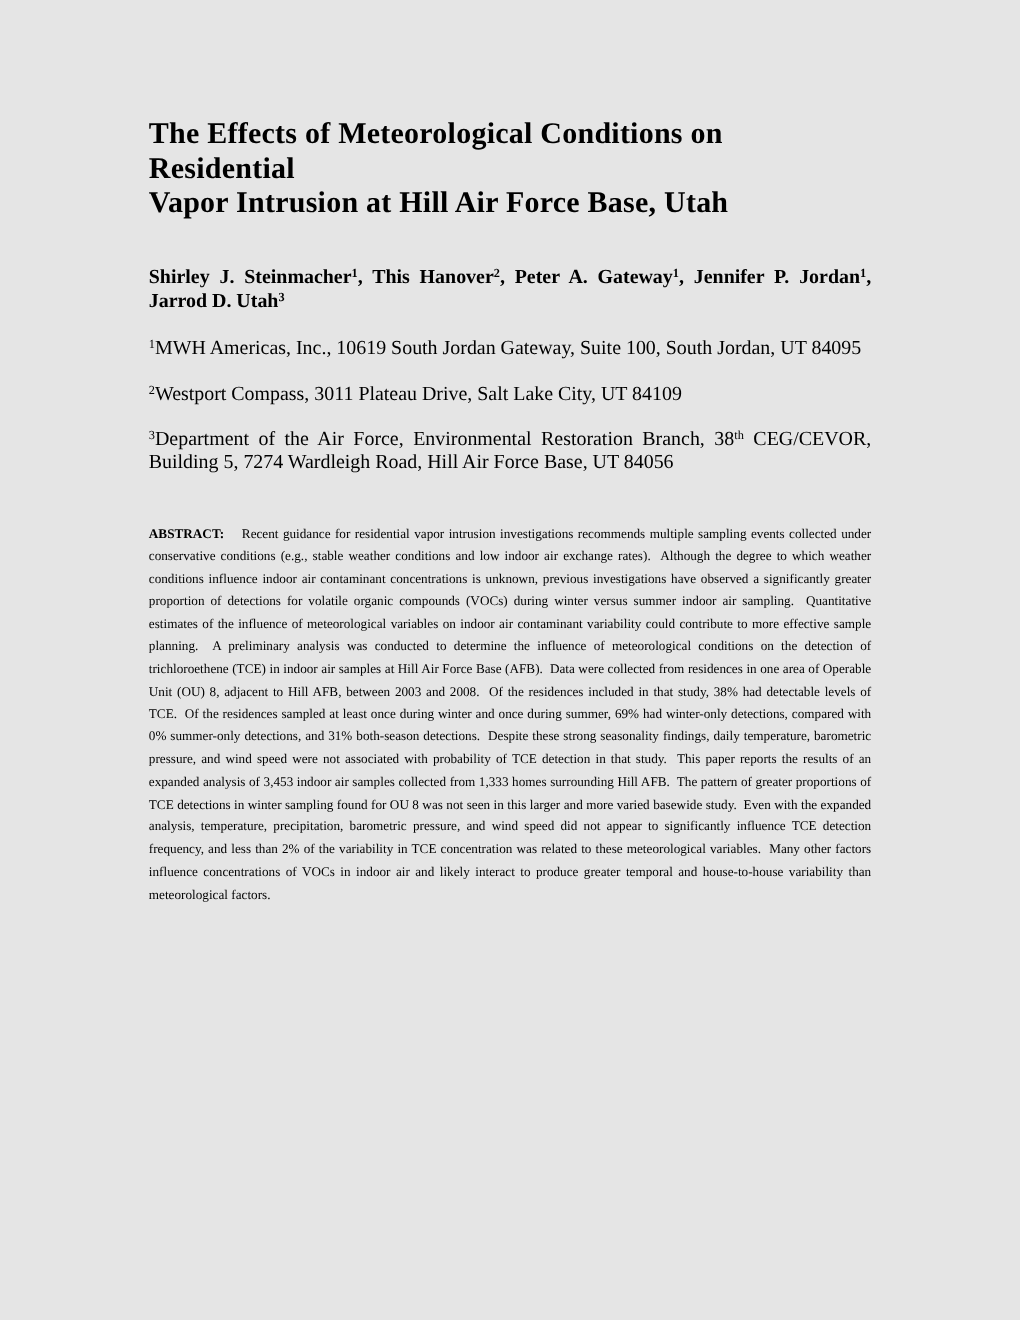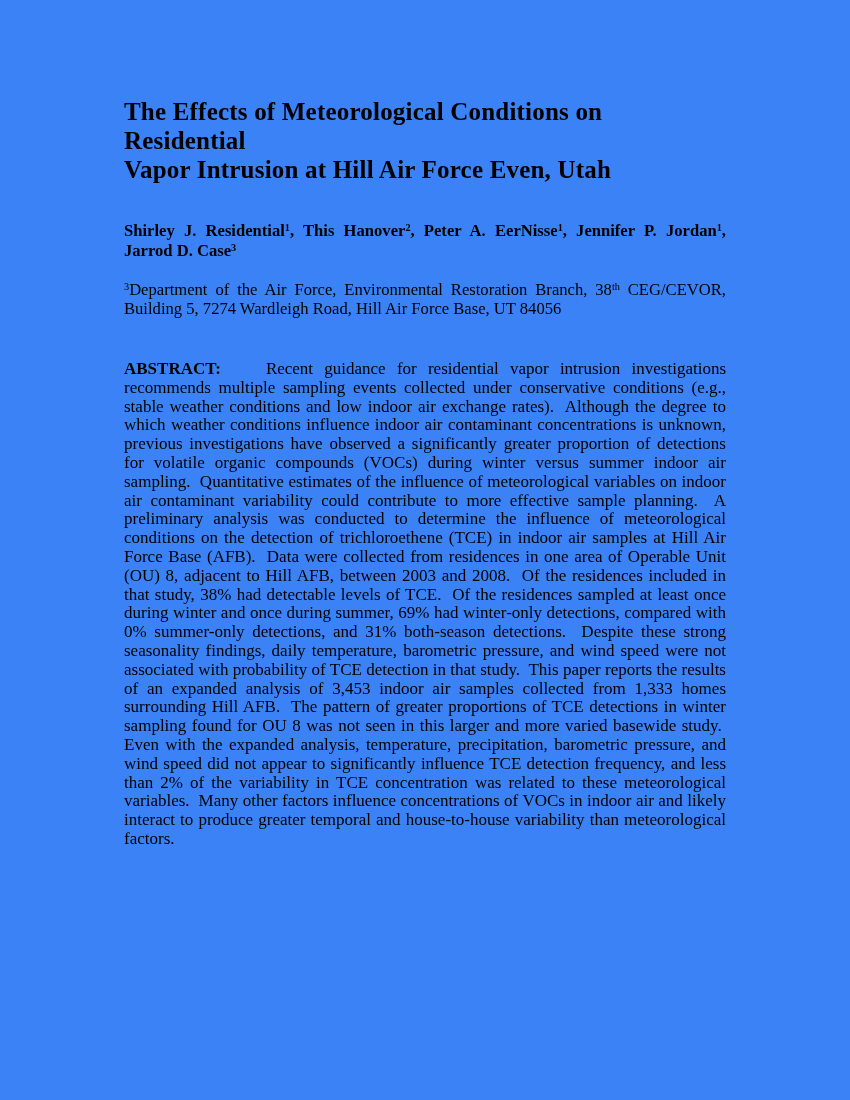--- a/index.html
+++ b/index.html
@@ -4,21 +4,21 @@
 <style>
   html, body {
     margin: 0;
     padding: 0;
     background: #ffffff;
   }
   .page {
     position: relative;
     width: 850px;
     height: 1100px;
-    background: #3b82f6;
+    background: #e5e5e5;
     color: #000000;
     font-family: "Liberation Serif", "DejaVu Serif", serif;
     overflow: hidden;
   }
   .content {
     position: absolute;
     left: 124px;
     top: 0;
     width: 602px;
   }
@@ -41,49 +41,51 @@
     text-align-last: justify;
   }
   .affil {
     margin-top: 19px;
     font-size: 16.6px;
     line-height: 19px;
     text-align: justify;
   }
   .abstract {
     margin-top: 42px;
-    font-size: 17px;
+    font-size: 11px;
     line-height: 18.8px;
     text-align: justify;
   }
   .b { font-weight: bold; }
   sup {
     font-size: 0.62em;
     line-height: 0;
     vertical-align: baseline;
     position: relative;
     top: -0.5em;
   }
 </style>
 </head>
 <body>
 
 <div class="page">
   <div class="content">
 
     <div class="paper-title">
       <div>The Effects of Meteorological Conditions on Residential</div>
-      <div>Vapor Intrusion at Hill Air Force Even, Utah</div>
+      <div>Vapor Intrusion at Hill Air Force Base, Utah</div>
     </div>
 
     <div class="authors">
-      <div class="line-full"><span>Shirley J. Residential</span><sup>1</sup><span>, This Hanover</span><sup>2</sup><span>, Peter A. EerNisse</span><sup>1</sup><span>, Jennifer P. Jordan</span><sup>1</sup><span>,</span></div>
-      <div><span>Jarrod D. Case</span><sup>3</sup></div>
+      <div class="line-full"><span>Shirley J. Steinmacher</span><sup>1</sup><span>, This Hanover</span><sup>2</sup><span>, Peter A. Gateway</span><sup>1</sup><span>, Jennifer P. Jordan</span><sup>1</sup><span>,</span></div>
+      <div><span>Jarrod D. Utah</span><sup>3</sup></div>
     </div>
 
+    <div class="affil"><sup>1</sup><span>MWH Americas, Inc., 10619 South Jordan Gateway, Suite 100, South Jordan, UT 84095</span></div>
 
+    <div class="affil"><sup>2</sup><span>Westport Compass, 3011 Plateau Drive, Salt Lake City, UT 84109</span></div>
 
     <div class="affil"><sup>3</sup><span>Department of the Air Force, Environmental Restoration Branch, 38</span><sup>th</sup><span> CEG/CEVOR, Building 5, 7274 Wardleigh Road, Hill Air Force Base, UT 84056</span></div>
 
     <div class="abstract"><span class="b">ABSTRACT:</span><span>&nbsp;&nbsp;&nbsp; Recent guidance for residential vapor intrusion investigations recommends multiple sampling events collected under conservative conditions (e.g., stable weather conditions and low indoor air exchange rates).&nbsp; Although the degree to which weather conditions influence indoor air contaminant concentrations is unknown, previous investigations have observed a significantly greater proportion of detections for volatile organic compounds (VOCs) during winter versus summer indoor air sampling.&nbsp; Quantitative estimates of the influence of meteorological variables on indoor air contaminant variability could contribute to more effective sample planning.&nbsp; A preliminary analysis was conducted to determine the influence of meteorological conditions on the detection of trichloroethene (TCE) in indoor air samples at Hill Air Force Base (AFB).&nbsp; Data were collected from residences in one area of Operable Unit (OU) 8, adjacent to Hill AFB, between 2003 and 2008.&nbsp; Of the residences included in that study, 38% had detectable levels of TCE.&nbsp; Of the residences sampled at least once during winter and once during summer, 69% had winter-only detections, compared with 0% summer-only detections, and 31% both-season detections.&nbsp; Despite these strong seasonality findings, daily temperature, barometric pressure, and wind speed were not associated with probability of TCE detection in that study.&nbsp; This paper reports the results of an expanded analysis of 3,453 indoor air samples collected from 1,333 homes surrounding Hill AFB.&nbsp; The pattern of greater proportions of TCE detections in winter sampling found for OU 8 was not seen in this larger and more varied basewide study.&nbsp; Even with the expanded analysis, temperature, precipitation, barometric pressure, and wind speed did not appear to significantly influence TCE detection frequency, and less than 2% of the variability in TCE concentration was related to these meteorological variables.&nbsp; Many other factors influence concentrations of VOCs in indoor air and likely interact to produce greater temporal and house-to-house variability than meteorological factors.</span></div>
 
   </div>
 </div>
 
 </body></html>

